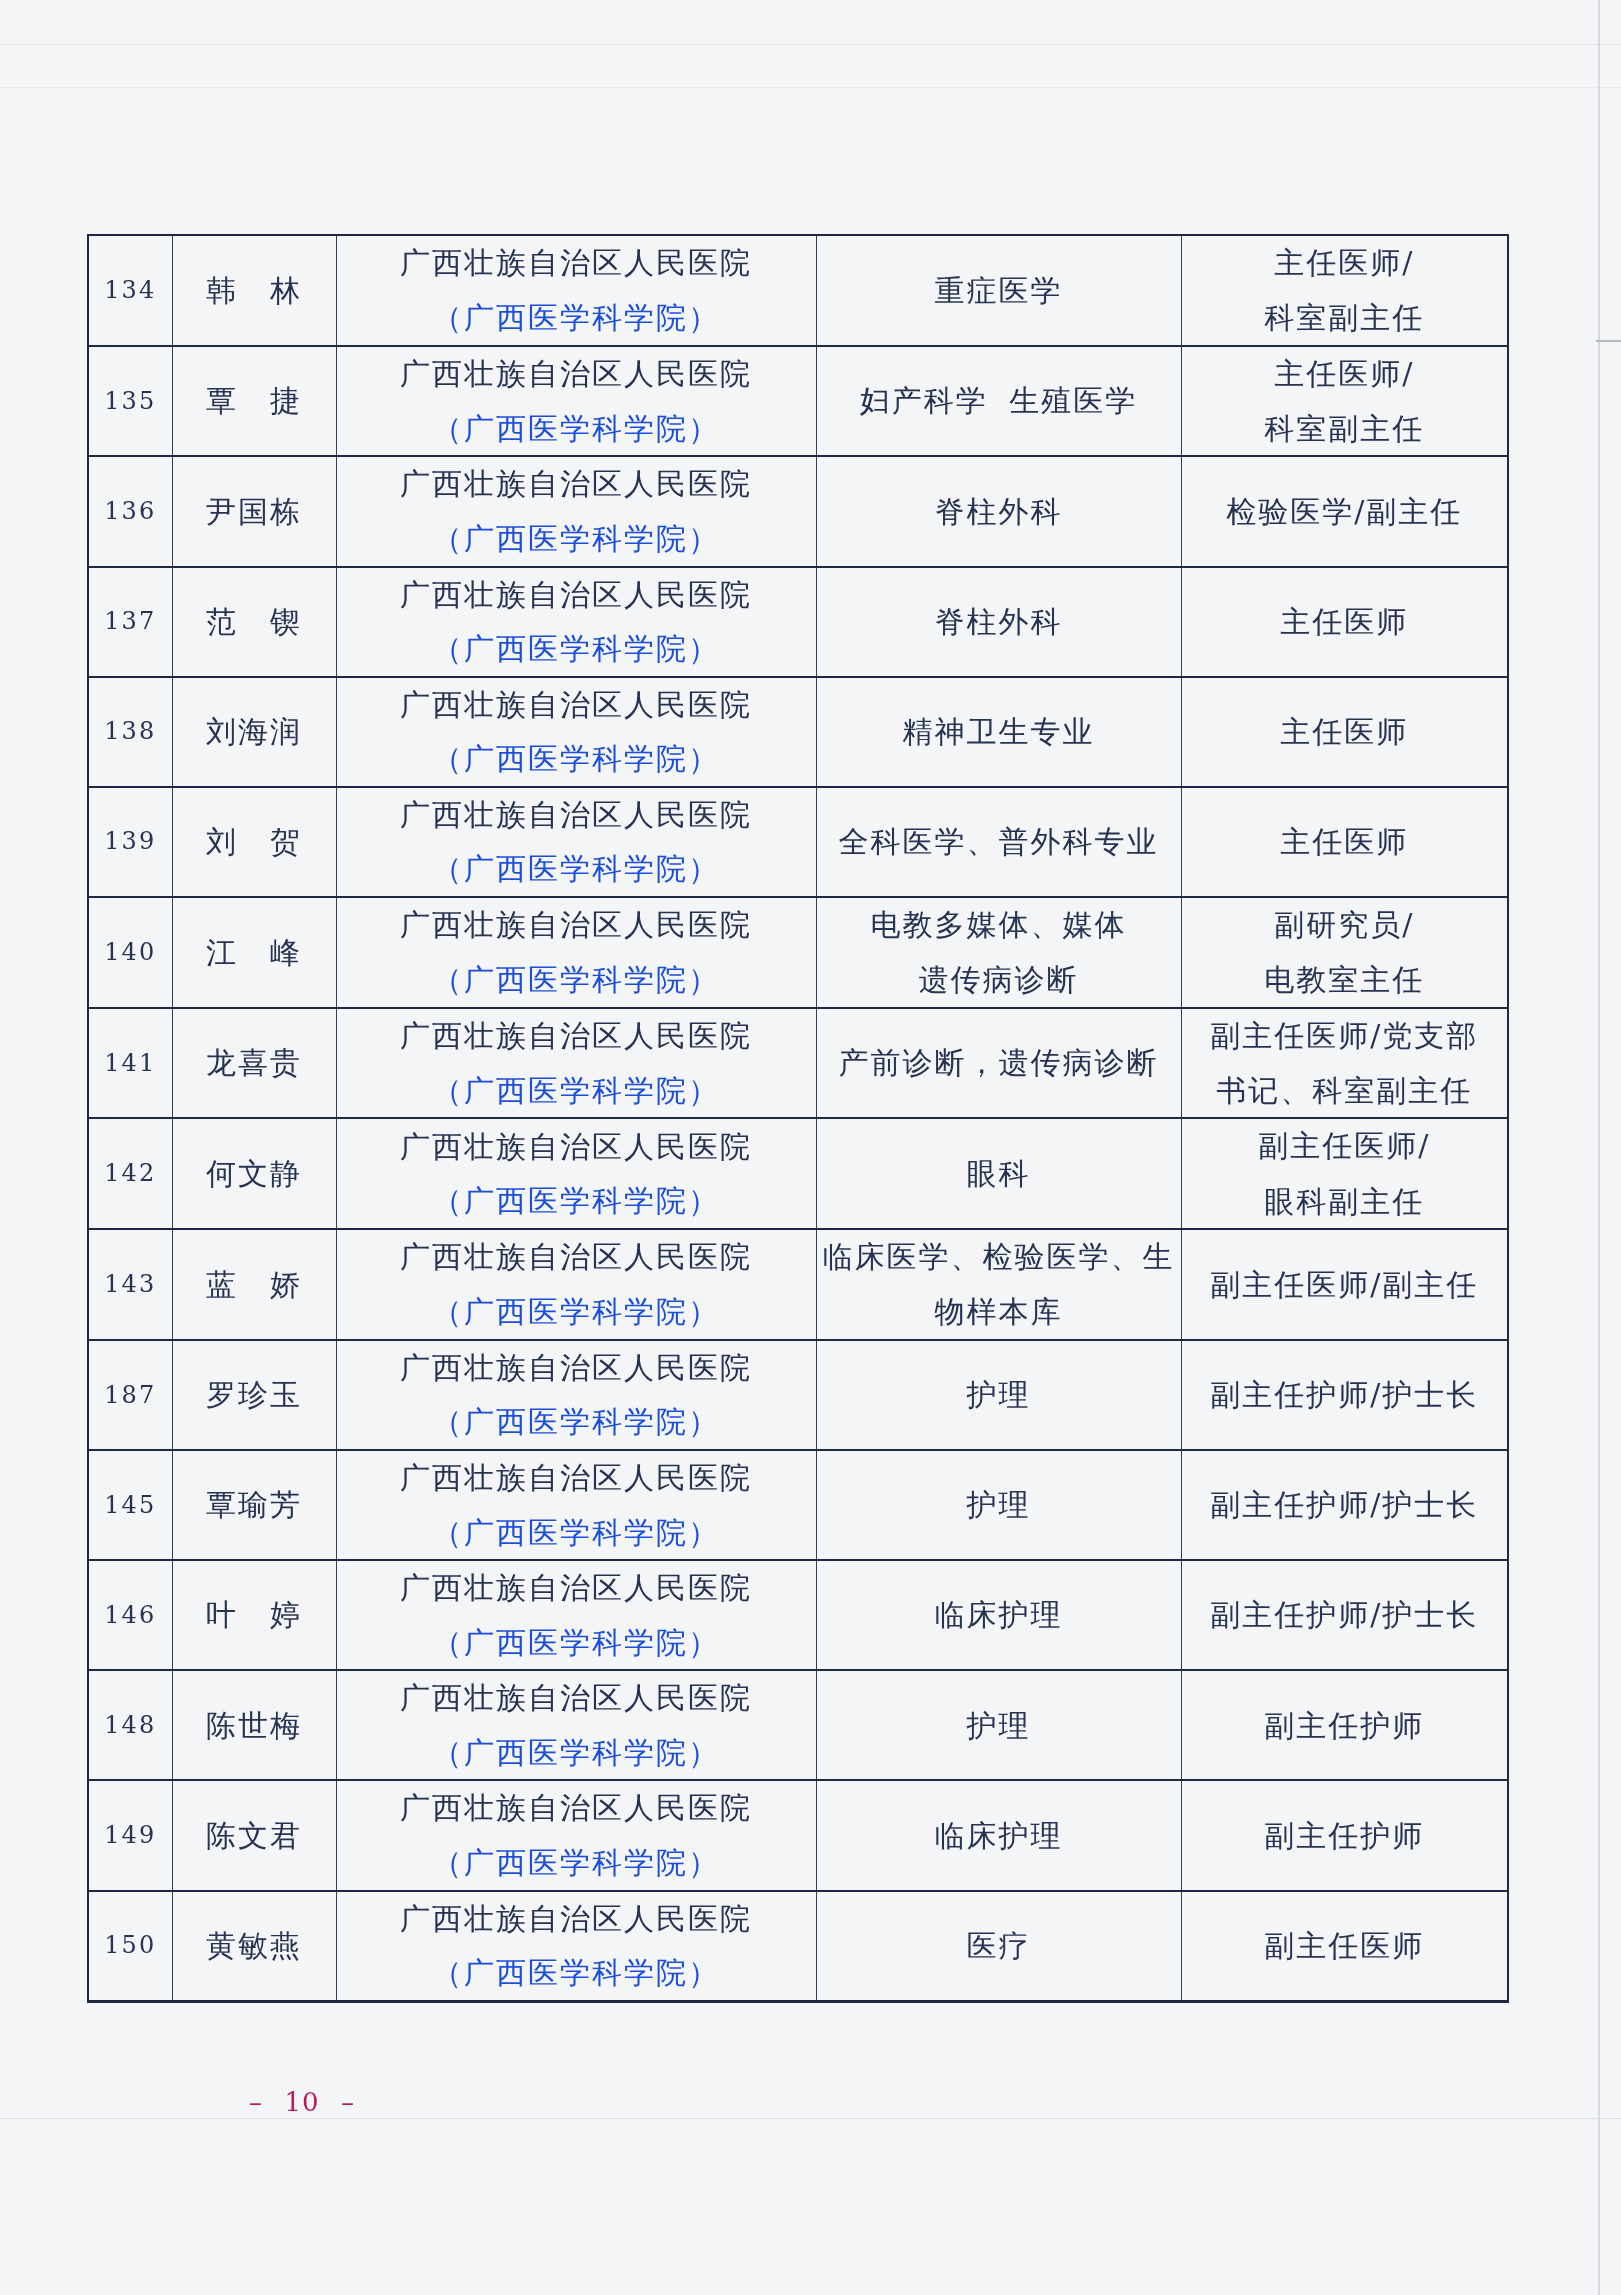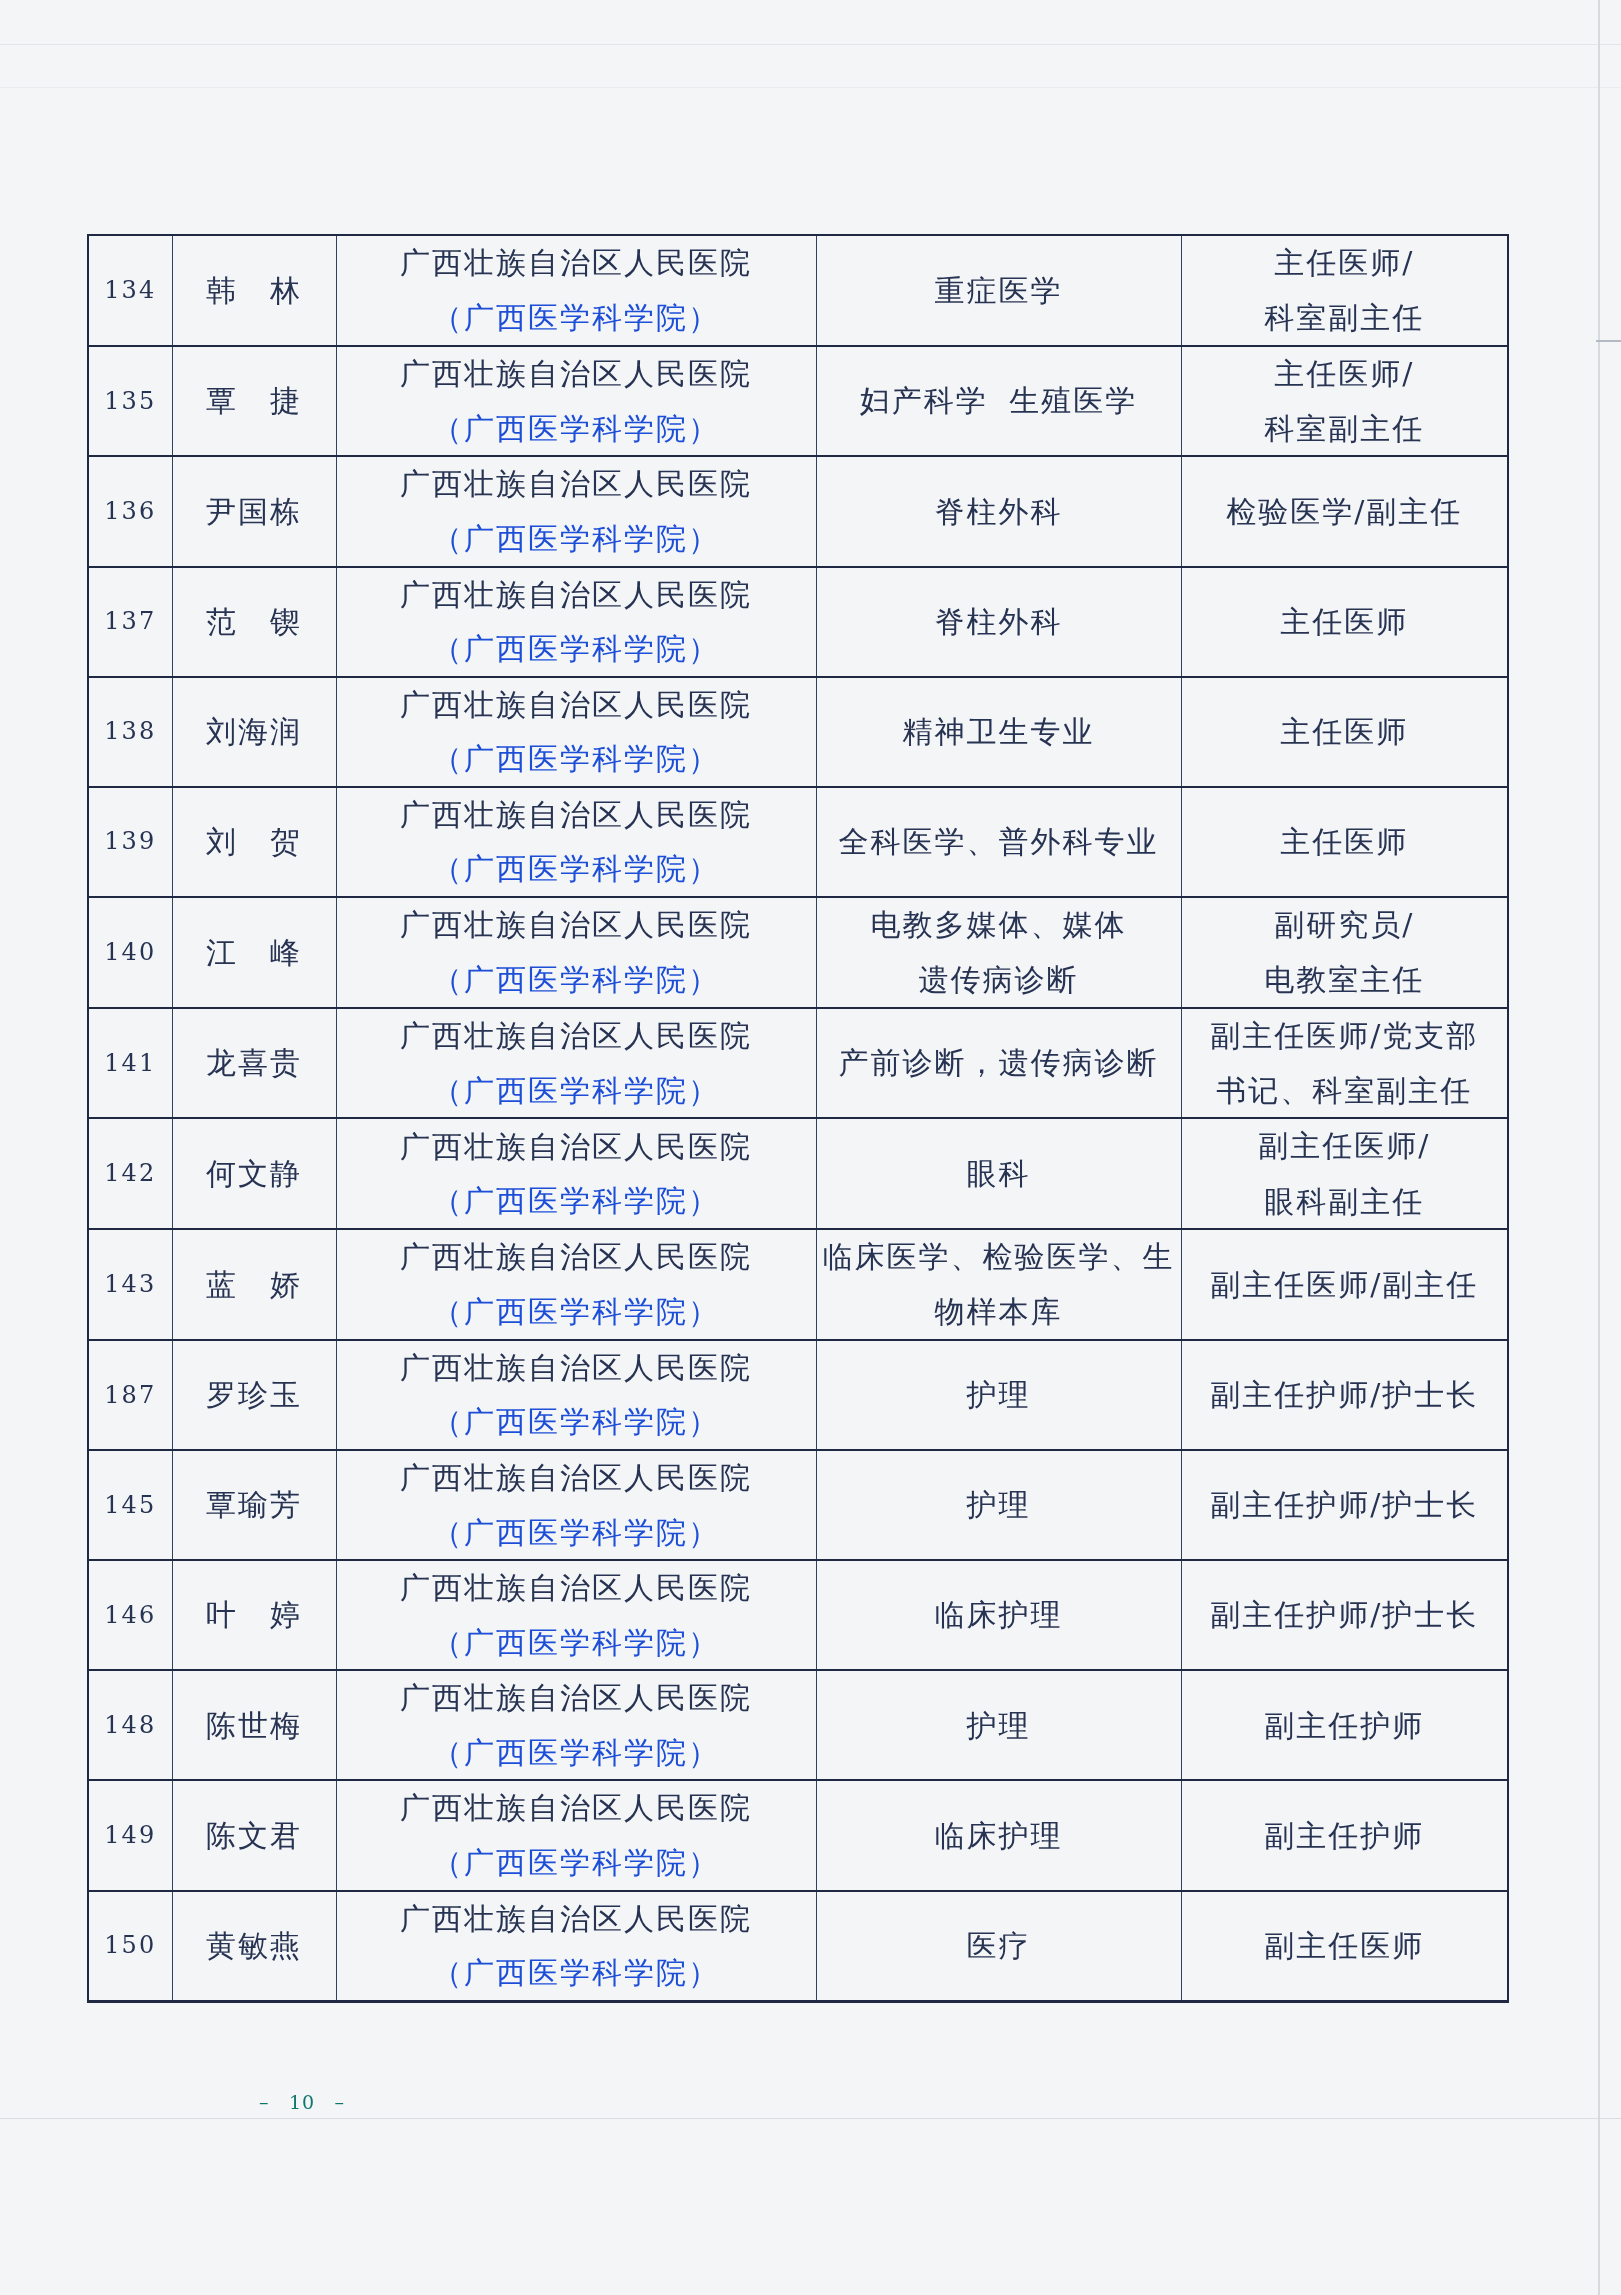--- a/index.html
+++ b/index.html
@@ -74,25 +74,25 @@
   td.cell-organization .line.l2 {
     color: #1d4ed8;
   }
   .page-number {
     position: absolute;
     left: 220px;
     top: 2084px;
     width: 164px;
     height: 37px;
     text-align: center;
-    font-size: 19px;
+    font-size: 26px;
     line-height: 37px;
     letter-spacing: 1px;
     word-spacing: 12.3px;
-    color: #0f766e;
+    color: #be185d;
   }
 </style>
 </head>
 <body>
 
 <div class="sheet">
 
   <div class="artifact h1"></div>
   <div class="artifact h2"></div>
   <div class="artifact h3"></div>

